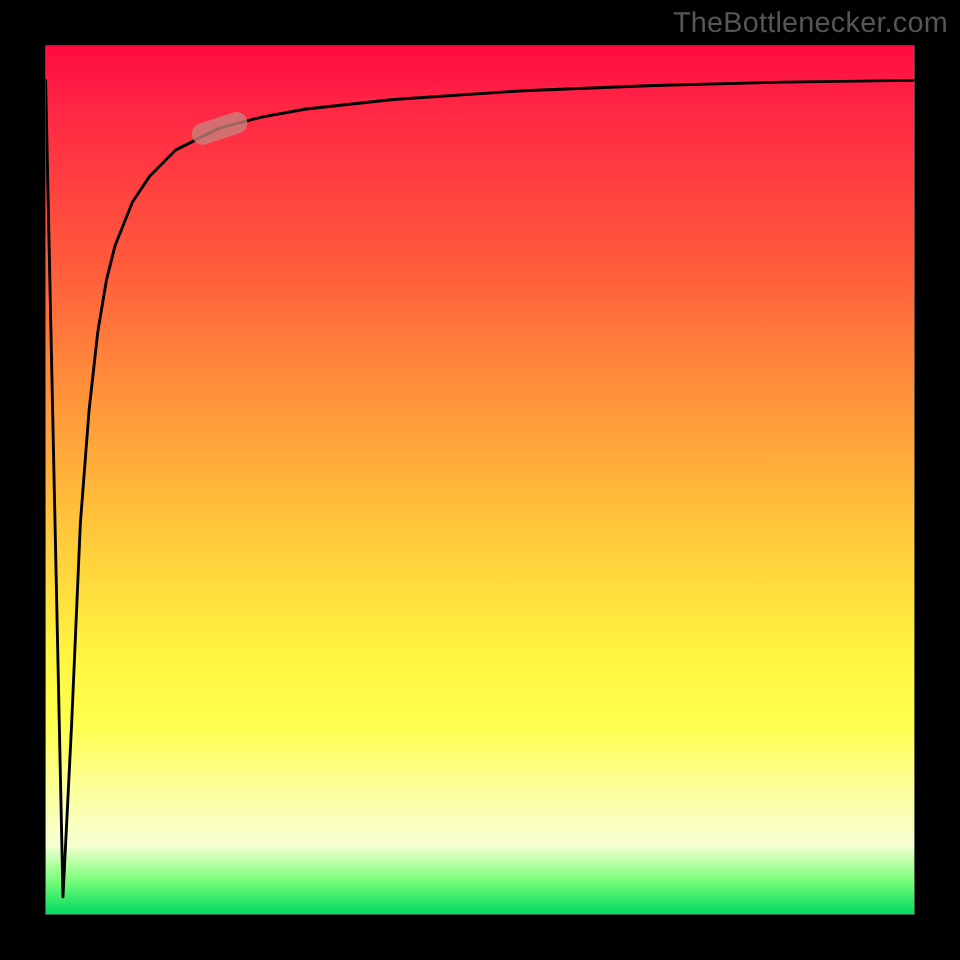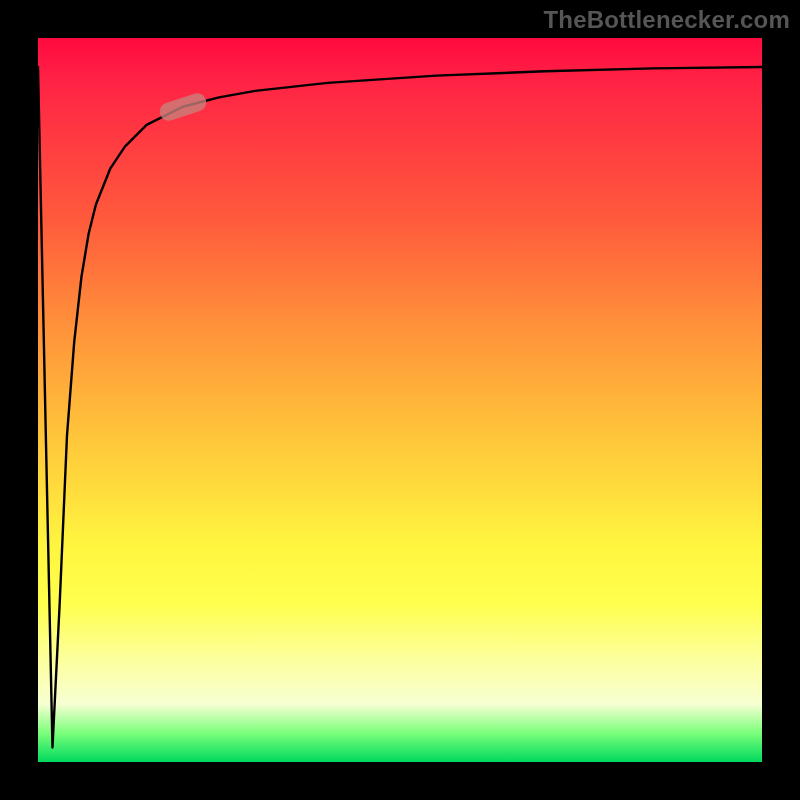--- a/index.html
+++ b/index.html
@@ -32,21 +32,21 @@
   .frame .bar { position: absolute; background: #000; }
   .frame .left   { left:0; top:0; width:38px; height:800px; }
   .frame .right  { right:0; top:0; width:38px; height:800px; }
   .frame .top    { left:0; top:0; width:800px; height:38px; }
   .frame .bottom { left:0; bottom:0; width:800px; height:38px; }
   .attribution {
     position: absolute;
     top: 6px;
     right: 10px;
     font-size: 24px;
-    font-weight: bold;
+    font-weight: normal;
     color: #565656;
     letter-spacing: 0.2px;
   }
   svg.curve { position: absolute; left:38px; top:38px; width:724px; height:724px; }
   .marker {
     position: absolute;
     width: 48px; height: 18px;
     background: rgba(200,130,125,0.78);
     border-radius: 9px;
     transform-origin: center center;

